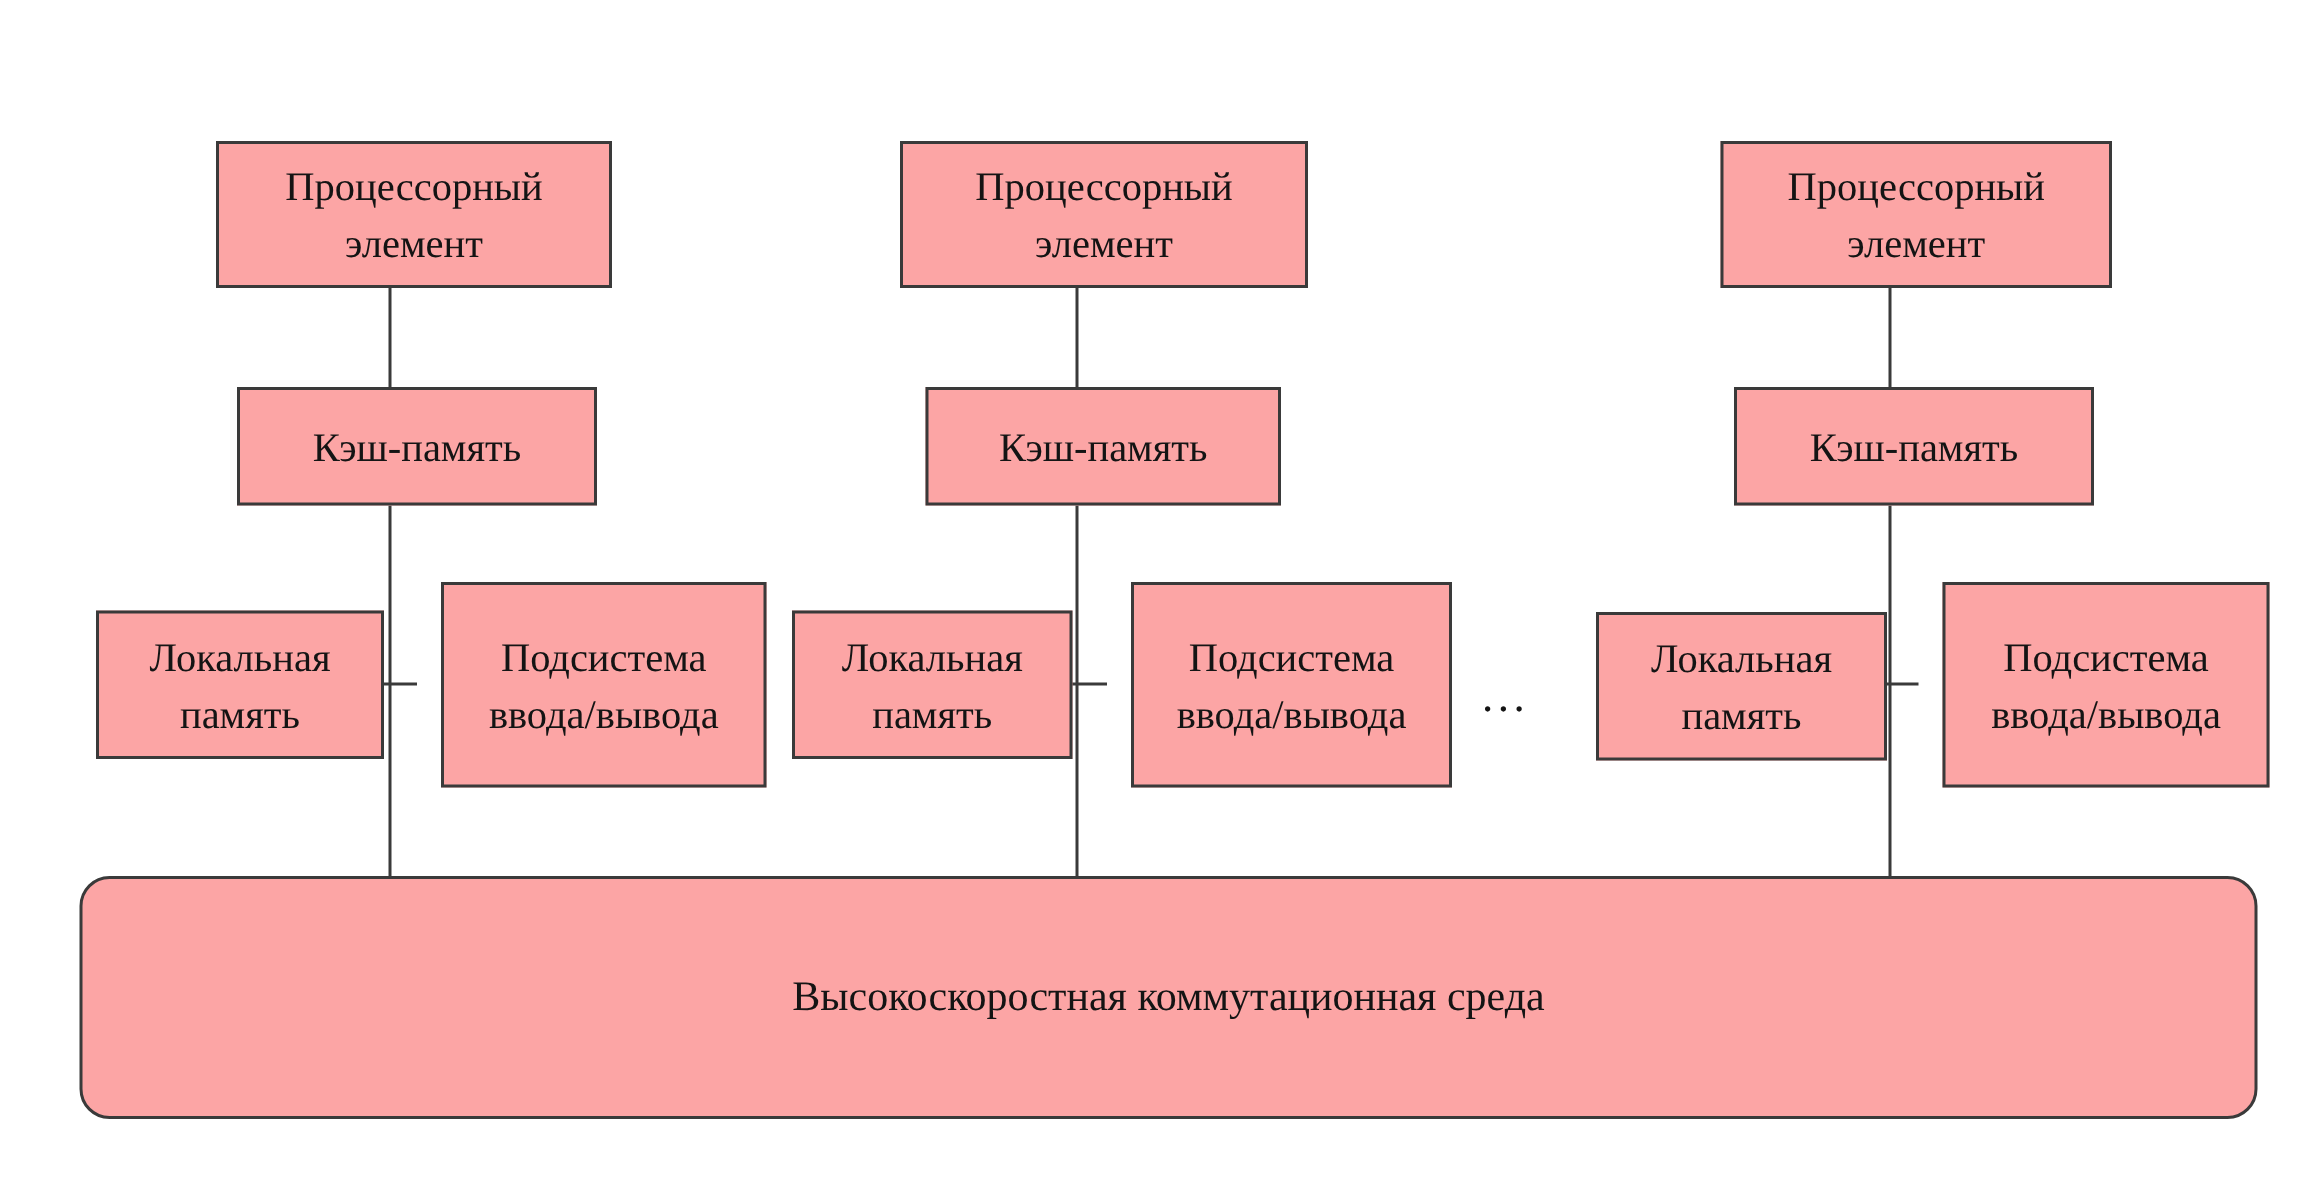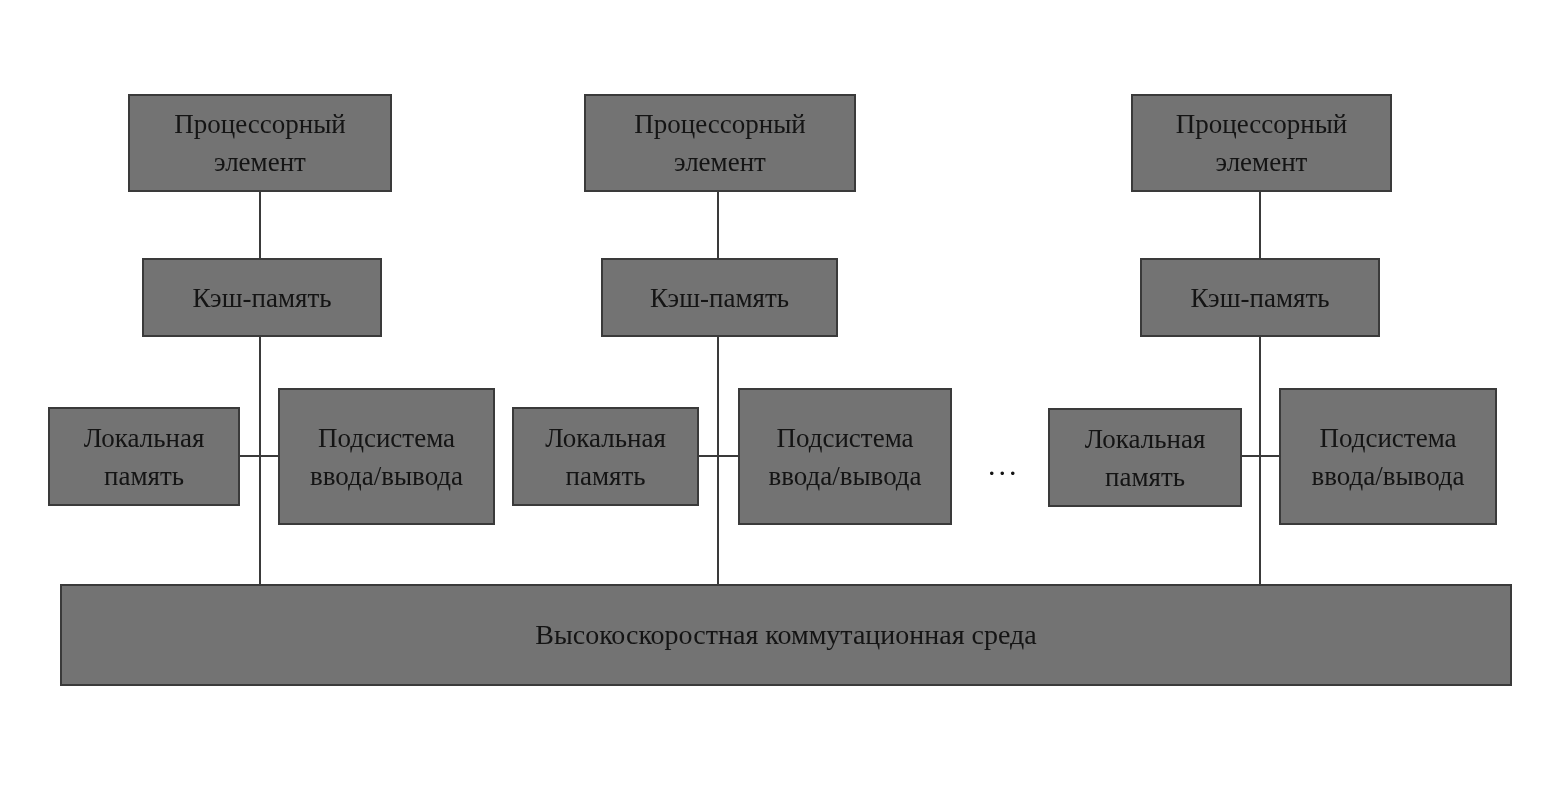--- a/index.html
+++ b/index.html
@@ -13,28 +13,29 @@
     height: 788px;
     background: #ffffff;
     font-family: "Liberation Serif", "DejaVu Serif", serif;
     color: #141414;
     overflow: hidden;
   }
   .box {
     position: absolute;
     box-sizing: border-box;
     border: 2px solid #3a3a3a;
-    background: #737373;
+    background: #fca5a5;
     display: flex;
     align-items: center;
     justify-content: center;
     text-align: center;
     font-size: 27px;
     line-height: 38px;
     z-index: 2;
+    margin-left: 16px;
   }
   .line {
     position: absolute;
     background: #3a3a3a;
     z-index: 1;
   }
   .vline { width: 2px; }
   .hline { height: 2px; }
   .dots {
     position: absolute;
@@ -95,17 +96,17 @@
   </div>
   <div class="line vline" style="left:1259px; top:337px; height:247px;"></div>
   <div class="line hline" style="left:1242px; top:455px; width:37px;"></div>
   <div class="box" style="left:1048px; top:408px; width:194px; height:99px;">
     <span>Локальная память</span>
   </div>
   <div class="box" style="left:1279px; top:388px; width:218px; height:137px;">
     <span>Подсистема ввода/вывода</span>
   </div>
 
-  <div class="box" style="left:60px; top:584px; width:1452px; height:102px;">
+  <div class="box" style="left:37px; top:584px; width:1452px; height:162px;border-radius:20px;">
     <span class="bus-label">Высокоскоростная коммутационная среда</span>
   </div>
 
 </div>
 
 </body></html>

